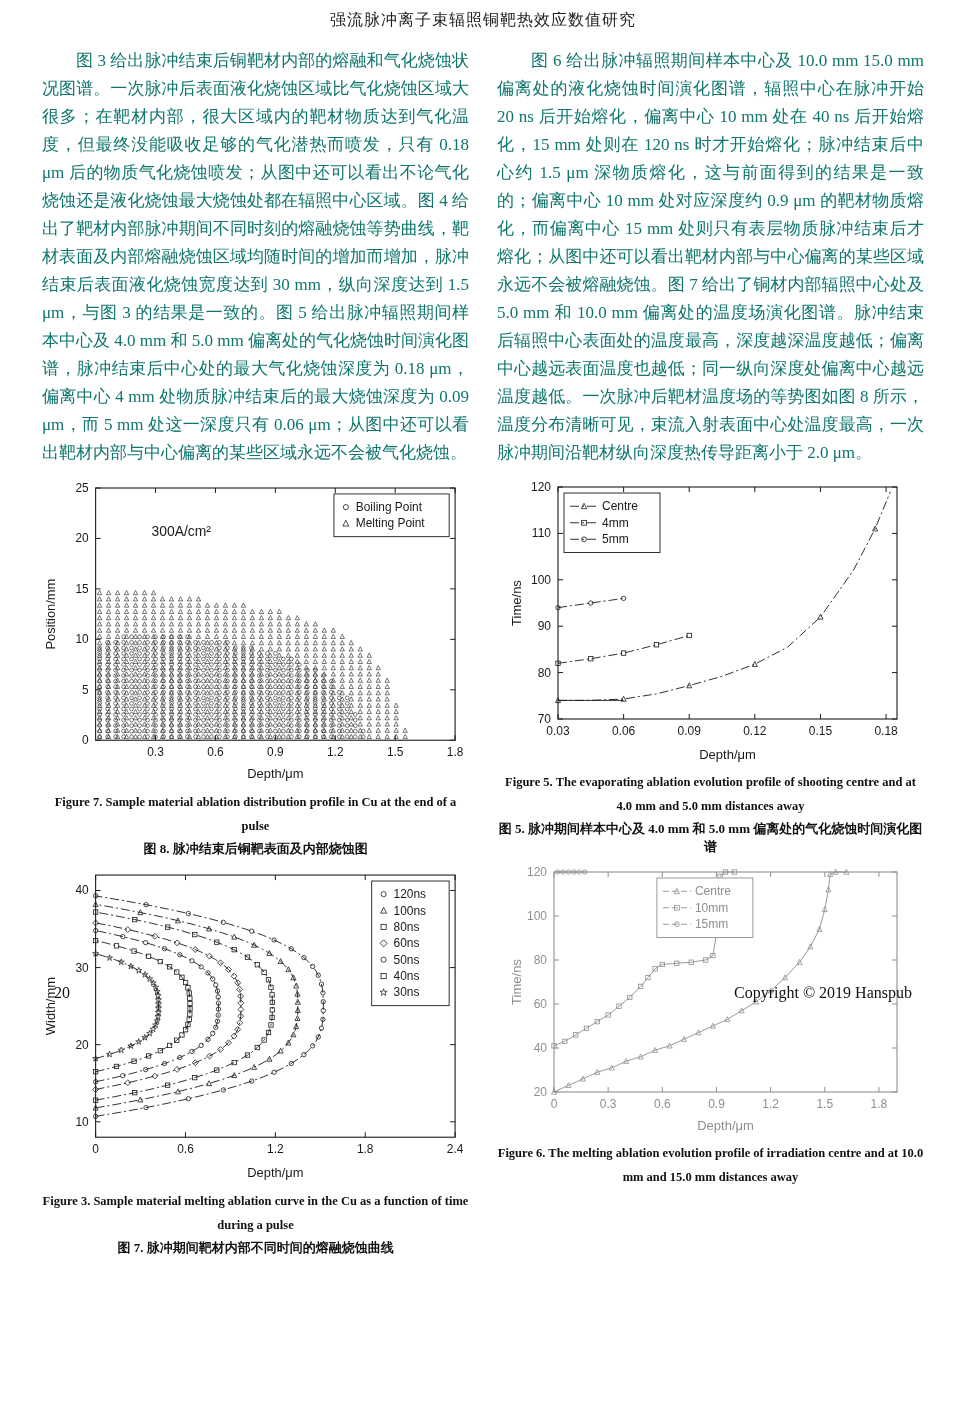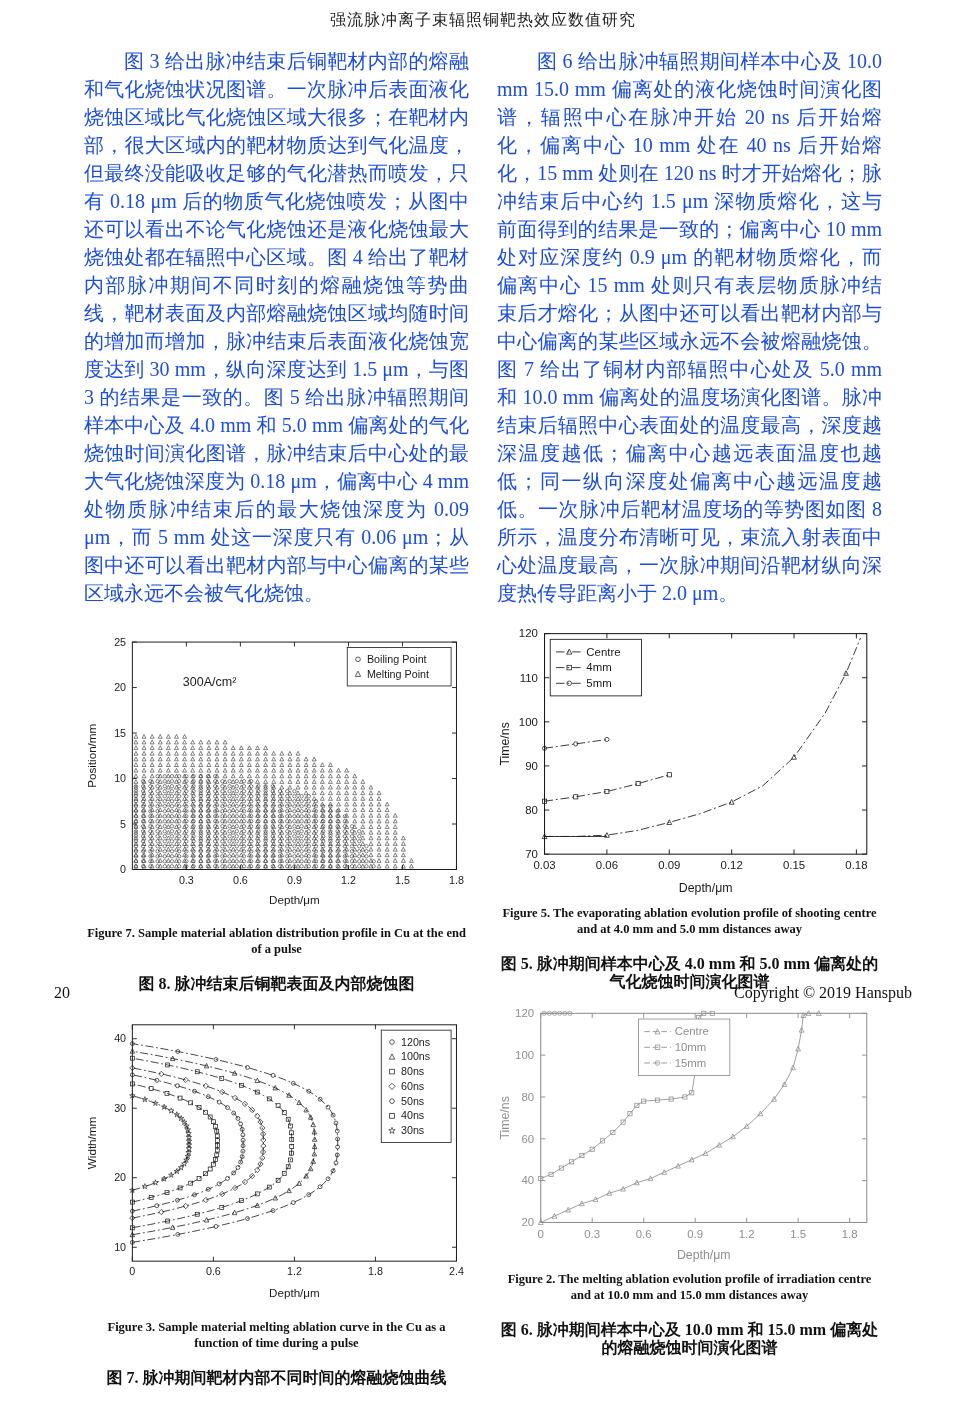--- a/index.html
+++ b/index.html
@@ -1,27 +1,27 @@
 <!DOCTYPE html>
 <html><head>
 <meta charset="utf-8">
 <style>
   html,body{margin:0;padding:0;background:#fff;}
   body{width:966px;height:1414px;overflow:hidden;color:#1a1a1a;
        font-family:"Liberation Serif","DejaVu Serif",serif;}
-  .page{box-sizing:border-box;width:966px;height:1014px;padding:8px 84px 10px;position:relative;border-radius:19px;}
+  .page{box-sizing:border-box;width:966px;height:1014px;padding:8px 42px 10px;position:relative;border-radius:19px;}
   .header{text-align:center;font-size:16px;letter-spacing:1px;color:#222;padding:2px 0 16px;}
   .columns{display:flex;gap:28px;}
   .col{flex:1;min-width:0;}
-  .para{margin:0 0 10px;font-size:20px;line-height:28px;text-align:justify;text-indent:2em;color:#1d4ed8;}
+  .para{margin:0 0 10px;font-size:17px;line-height:28px;text-align:justify;text-indent:2em;color:#0f766e;}
   figure{margin:2px 0 8px;}
   .chart{display:flex;justify-content:center;}
   figcaption{text-align:center;font-weight:bold;color:#111;}
-  .cap-en{font-size:12.5px;line-height:16px;}
-  .cap-zh{font-size:16px;line-height:18px;margin-top:18px;text-align:center;}
+  .cap-en{font-size:12.5px;line-height:24px;margin-top:5px;}
+  .cap-zh{font-size:13px;line-height:18px;margin-top:2px;text-align:center;}
   .footer{position:absolute;left:54px;right:54px;bottom:12px;display:flex;justify-content:space-between;font-size:16px;color:#111;}
 </style>
 </head>
 <body>
 
 <div class="page">
   <div class="header">强流脉冲离子束辐照铜靶热效应数值研究</div>
 
   <div class="columns">
     <div class="col">
@@ -1729,22 +1729,21 @@
               <text x="186.89999999999998" y="31.25" font-size="12" fill="#8f8f8f">Centre</text>
               <line x1="154.89999999999998" y1="43.75" x2="182.89999999999998" y2="43.75" stroke="#8f8f8f" stroke-width="0.9" stroke-dasharray="6,3"></line>
               <rect x="166.49999999999997" y="41.35" width="4.8" height="4.8" fill="none" stroke="#8f8f8f" stroke-width="0.8"></rect>
               <text x="186.89999999999998" y="47.75" font-size="12" fill="#8f8f8f">10mm</text>
               <line x1="154.89999999999998" y1="60.25" x2="182.89999999999998" y2="60.25" stroke="#8f8f8f" stroke-width="0.9" stroke-dasharray="6,3"></line>
               <circle cx="168.89999999999998" cy="60.25" r="2.4" fill="none" stroke="#8f8f8f" stroke-width="0.8"></circle>
               <text x="186.89999999999998" y="64.25" font-size="12" fill="#8f8f8f">15mm</text>
             </svg>
           </div>
         <figcaption>
-          <div class="cap-en">Figure 2. The melting ablation evolution profile of irradiation centre and at 10.0 mm and 15.0 mm distances away</div>
-          <div class="cap-zh">图 6.  脉冲期间样本中心及 10.0 mm 和 15.0 mm 偏离处的熔融烧蚀时间演化图谱</div>
+          <div class="cap-en">Figure 6. The melting ablation evolution profile of irradiation centre and at 10.0 mm and 15.0 mm distances away</div>
         </figcaption>
       </figure>
     </div>
   </div>
 
   <div class="footer">
     <span>20</span>
     <span>Copyright © 2019 Hanspub</span>
   </div>
 </div>

